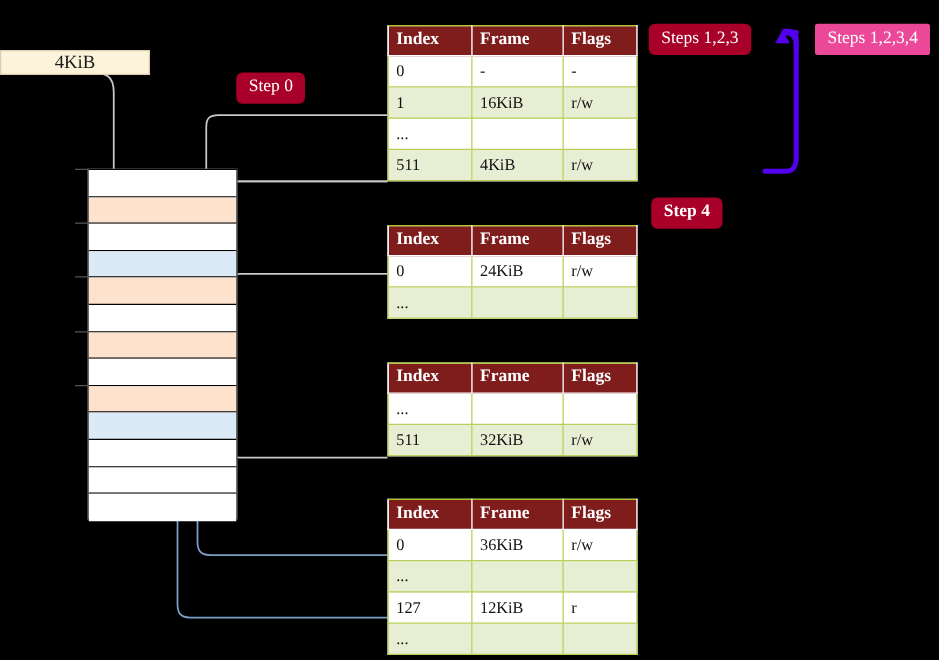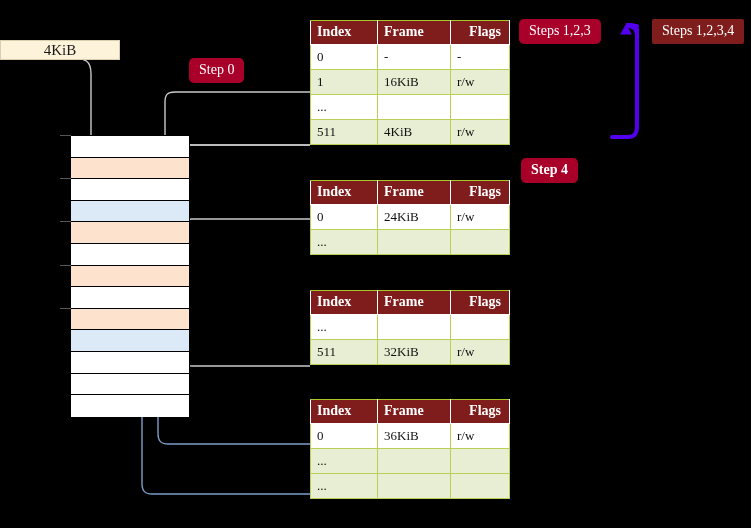--- a/index.html
+++ b/index.html
@@ -38,21 +38,21 @@
     padding: 5px 10px 6px 10px;
     white-space: nowrap;
     text-align: center;
   }
   .badge-red {
     background: #a80028;
     border-radius: 5px;
     text-align: center;
   }
   .badge-blue {
-    background: #7f1d1d;
+    background: #ec4899;
     border-radius: 2px;
   }
   
   .kib-label {
     position: absolute;
     left: 0px;
     top: 40px;
     width: 120px;
     height: 20px;
     background: #fdf3db;
@@ -118,21 +118,21 @@
     height: 17px;
     vertical-align: middle;
   }
   .ptable tr.alt td { background: #e8eed3; }
   .ptable td.hl { background: #ffff99; }
   .ptable td.c-index { width: 52px; }
   .ptable td.c-frame { width: 58px; }
   .ptable td.c-flags { width: 44px; }
   .ptable th.c-index { width: 52px; }
   .ptable th.c-frame { width: 58px; margin-top: 36px; }
-  .ptable th.c-flags { width: 44px; text-align: right; }
+  .ptable th.c-flags { width: 44px; }
 </style>
 </head>
 <body>
 
 <div id="stage">
 
   <svg id="wires" viewBox="0 0 751 528" width="751" height="528">
     <defs>
       <marker id="ah-gray" markerWidth="9" markerHeight="9" refX="4.5" refY="7.6" orient="auto" markerUnits="userSpaceOnUse">
         <path d="M0.6,1.2 L4.5,8.2 L8.4,1.2 Z" fill="#c9c9c9"></path>
@@ -302,20 +302,25 @@
         <tr>
           <td class="c-index">0</td>
           <td class="c-frame">36KiB</td>
           <td class="c-flags">r/w</td>
         </tr>
         <tr class="alt">
           <td class="c-index">...</td>
           <td class="c-frame"></td>
           <td class="c-flags"></td>
         </tr>
+        <tr>
+          <td class="c-index">127</td>
+          <td class="c-frame">12KiB</td>
+          <td class="c-flags">r</td>
+        </tr>
         <tr class="alt">
           <td class="c-index">...</td>
           <td class="c-frame"></td>
           <td class="c-flags"></td>
         </tr>
       </tbody>
     </table>
 
 </div>
 

